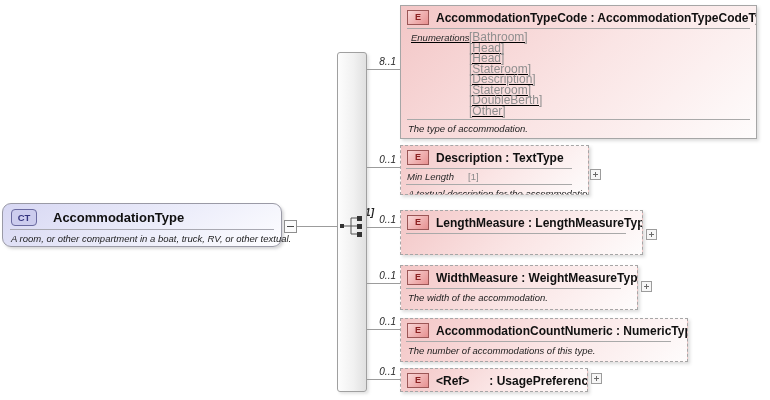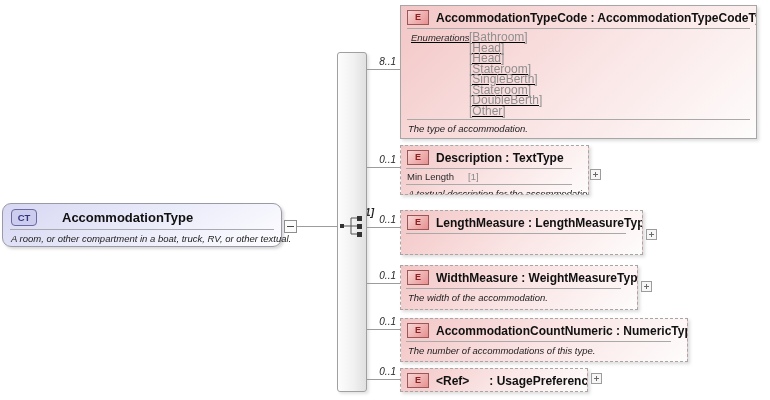--- a/index.html
+++ b/index.html
@@ -4,21 +4,21 @@
 <style>
   html,body{margin:0;padding:0;background:#ffffff;}
   #stage{position:relative;width:770px;height:400px;background:#ffffff;overflow:hidden;
          font-family:"Liberation Sans",sans-serif;}
 
   
   .ct-box{position:absolute;left:2px;top:203px;width:280px;height:44px;
           border:1px solid #9a9aa6;border-radius:9px;
           background:linear-gradient(150deg,#d7d7f3 0%,#ecedfa 55%,#fdfdff 100%);
           box-shadow:2px 2px 3px rgba(110,110,120,0.28);box-sizing:border-box;}
-  .ct-header{display:flex;align-items:center;gap:25px;padding:5px 8px 2px 8px;}
+  .ct-header{display:flex;align-items:center;gap:16px;padding:5px 8px 2px 8px;}
   .ct-badge{width:24px;height:15px;border:1px solid #6a6aa0;border-radius:4px;
             background:#ccccee;color:#34347e;font-size:9.5px;font-weight:bold;
             text-align:center;line-height:15px;flex:0 0 auto;}
   .ct-title{font-size:13px;font-weight:bold;color:#101010;white-space:pre;text-align:right;}
   .ct-sep{height:1px;background:#a9a9b2;margin:1px 7px 0 7px;}
   .ct-annotation{font-style:italic;font-size:9.5px;color:#1c1c1c;padding:3px 8px;white-space:nowrap;}
 
   
   .ebox{position:absolute;border:1px solid #a6a6a6;box-sizing:border-box;
         background:linear-gradient(135deg,#f3c6c6 0%,#fae4e4 50%,#fefcfc 100%);
@@ -26,21 +26,21 @@
   .ebox.optional{border-style:dashed;}
   .ebox-header{display:flex;align-items:center;gap:7px;padding:4px 7px 2px 6px;}
   .e-badge{width:20px;height:13px;border:1px solid #9b5656;flex:0 0 auto;
            background:linear-gradient(135deg,#f9d6d6,#e79191);color:#8b2020;
            font-size:9px;font-weight:bold;text-align:center;line-height:13px;}
   .ebox-title{font-size:12px;font-weight:bold;color:#101010;white-space:pre;}
   .sep{height:1px;background:#a9a9a9;margin:1px 16px 0 5px;}
   .sep.wide{margin:1px 6px 0 6px;}
   .annotation{font-style:italic;font-size:9.5px;color:#222;padding:3px 7px 0 7px;white-space:nowrap;}
   .facet-row{display:flex;padding:2px 6px 1px 6px;font-size:9.5px;align-items:baseline;}
-  .facet-label{color:#2a2a2a;}
+  .facet-label{font-style:italic;color:#2a2a2a;}
   .facet-value{color:#8a8a8a;margin-left:14px;}
   .enum-block{display:flex;padding:3px 6px 2px 10px;text-decoration:underline;}
   .enum-title{font-style:italic;font-size:9.5px;color:#2a2a2a;width:58px;flex:0 0 auto;}
   .enum-values{color:#8f8f8f;font-size:12px;line-height:10.5px;}
 
   
   .hline{position:absolute;height:1px;background:#9c9c9c;}
   .card-label{position:absolute;width:30px;font-size:10px;font-style:italic;color:#1f1f1f;text-align:right;}
   .root-card{position:absolute;left:296px;top:207px;width:42px;text-align:center;
              font-size:10px;font-style:italic;font-weight:bold;color:#1f1f1f;margin-left:42px;}
@@ -114,21 +114,21 @@
       <span class="ebox-title">AccommodationTypeCode : AccommodationTypeCodeType</span>
     </div>
     <div class="sep wide"></div>
     <div class="enum-block">
       <span class="enum-title">Enumerations</span>
       <span class="enum-values">
         <div>[Bathroom]</div>
         <div>[Head]</div>
         <div>[Head]</div>
         <div>[Stateroom]</div>
-        <div>[SingleBerth]</div>
+        <div>[Description]</div>
         <div>[Stateroom]</div>
         <div>[DoubleBerth]</div>
         <div>[Other]</div>
       </span>
     </div>
     <div class="sep wide"></div>
     <div class="annotation">The type of accommodation.</div>
   </div>
 
   <div class="ebox optional" style="left:400px;top:145px;width:189px;height:50px;">

